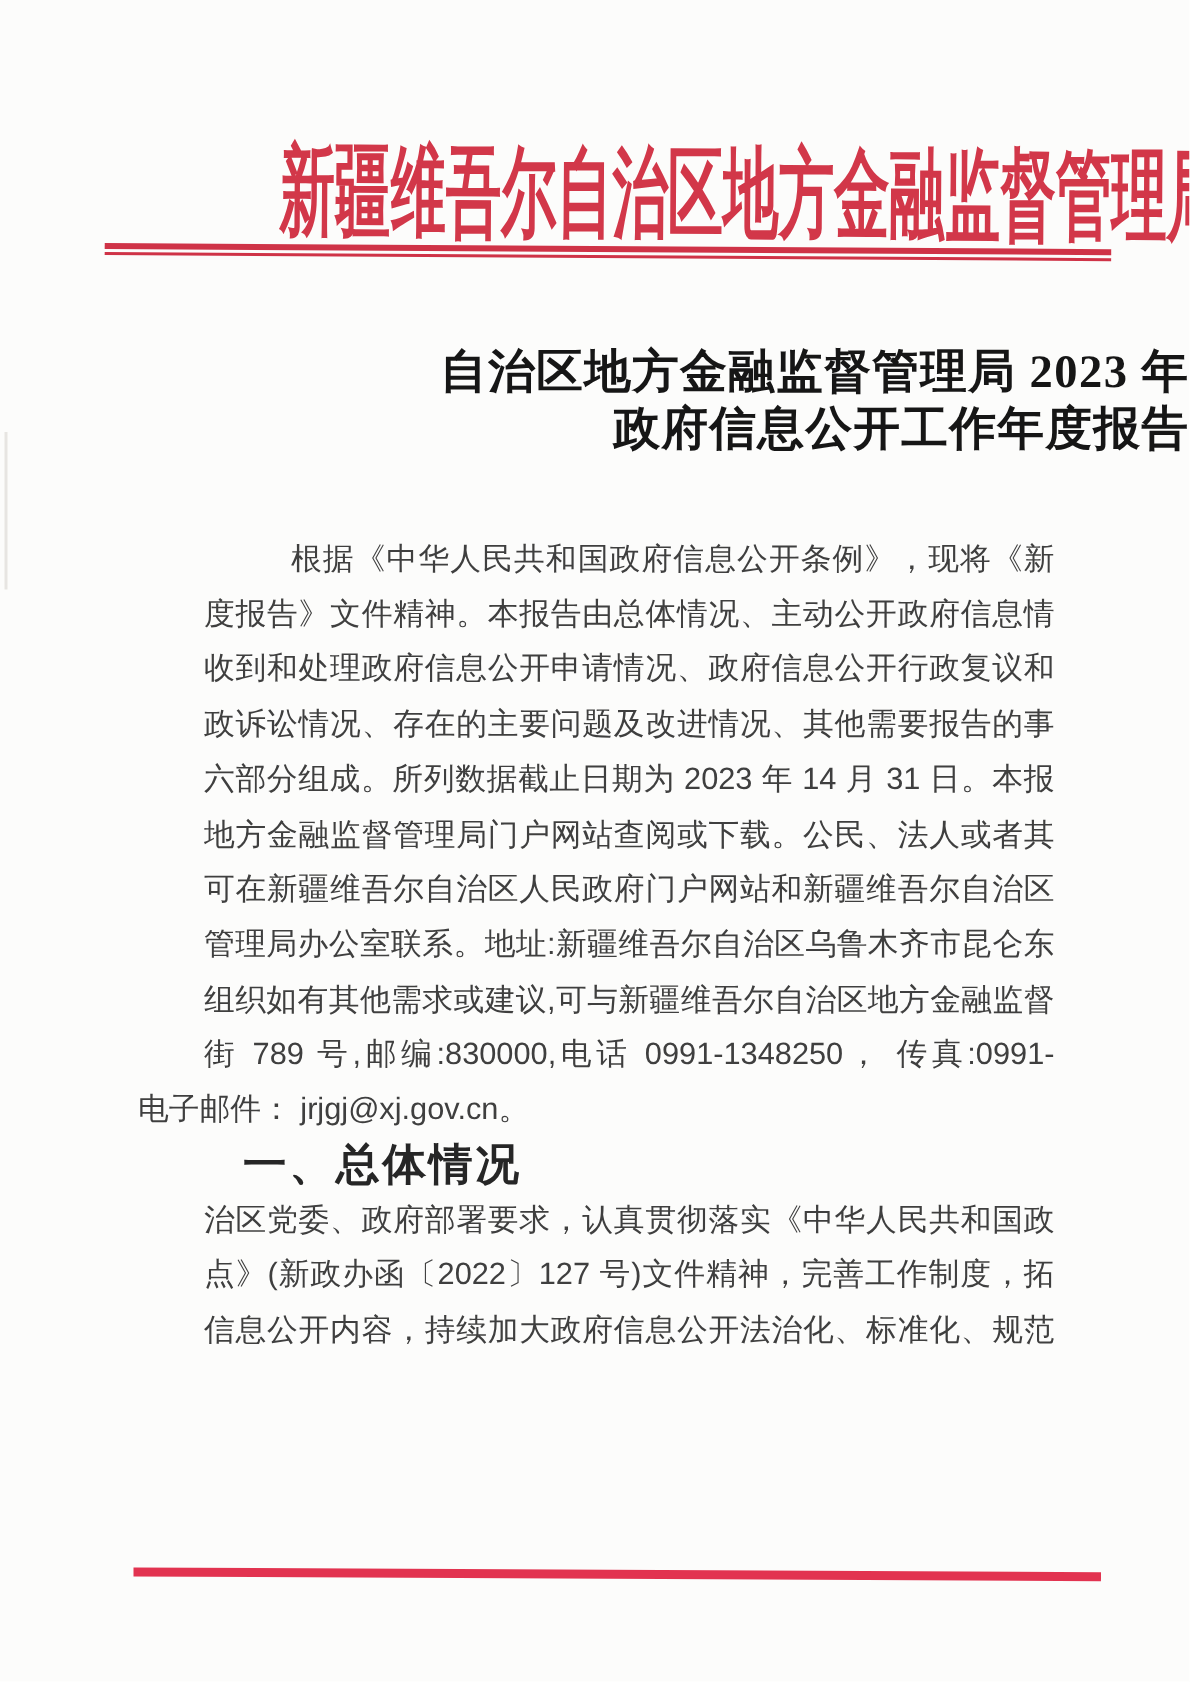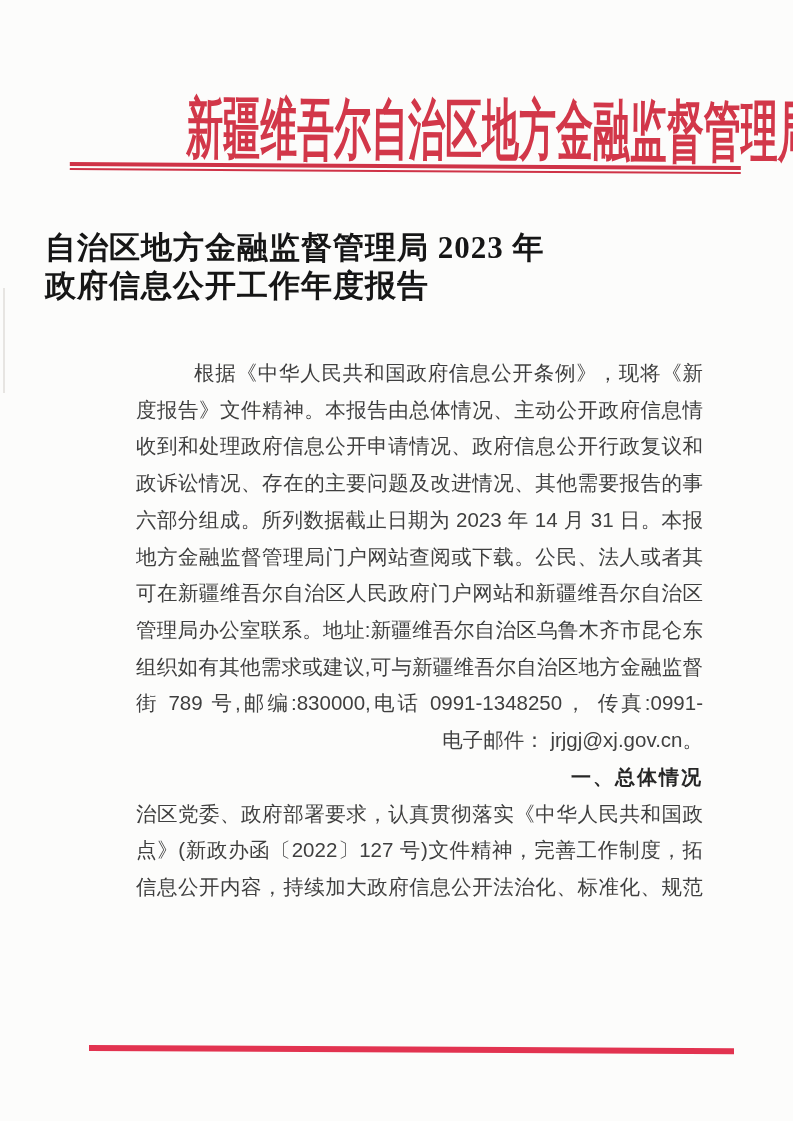--- a/index.html
+++ b/index.html
@@ -56,21 +56,21 @@
     background: var(--rule-red, #cf3347);
   }
   
   .doc-title {
     position: absolute;
     top: 229px;
     left: 0;
     width: 100%;
     box-sizing: border-box;
     padding-left: 45px;
-    text-align: left;
+    text-align: right;
     font-family: "Liberation Serif", "DejaVu Serif", serif;
     font-weight: 700;
     font-size: 31px;
     line-height: 38px;
     letter-spacing: 1px;
     color: var(--title-color, #161616);
   }
   
   .body-text {
     position: absolute;
@@ -78,35 +78,34 @@
     left: 92px;
     width: 611px;
     font-size: 20.5px;
     color: var(--body-color, #3f3f3f);
   }
   .body-text .row {
     height: 36.72px;
     line-height: 36.72px;
     white-space: nowrap;
     overflow: hidden;
-    text-align: right;
   }
   .body-text .row.justify {
     white-space: normal;
     text-align: justify;
     text-align-last: justify;
     margin-left: 44px;
   }
   .body-text .row.indent {
     padding-left: 58px;
   }
   .body-text .row.heading {
     font-family: "Liberation Sans", "DejaVu Sans", sans-serif;
     font-weight: 700;
-    font-size: 20px;
+    font-size: 29px;
     letter-spacing: 2px;
     padding-left: 70px;
     color: #262626;
   }
   
   .bottom-rule {
     position: absolute;
     top: 1045px;
     left: 89px;
     width: 645px;

